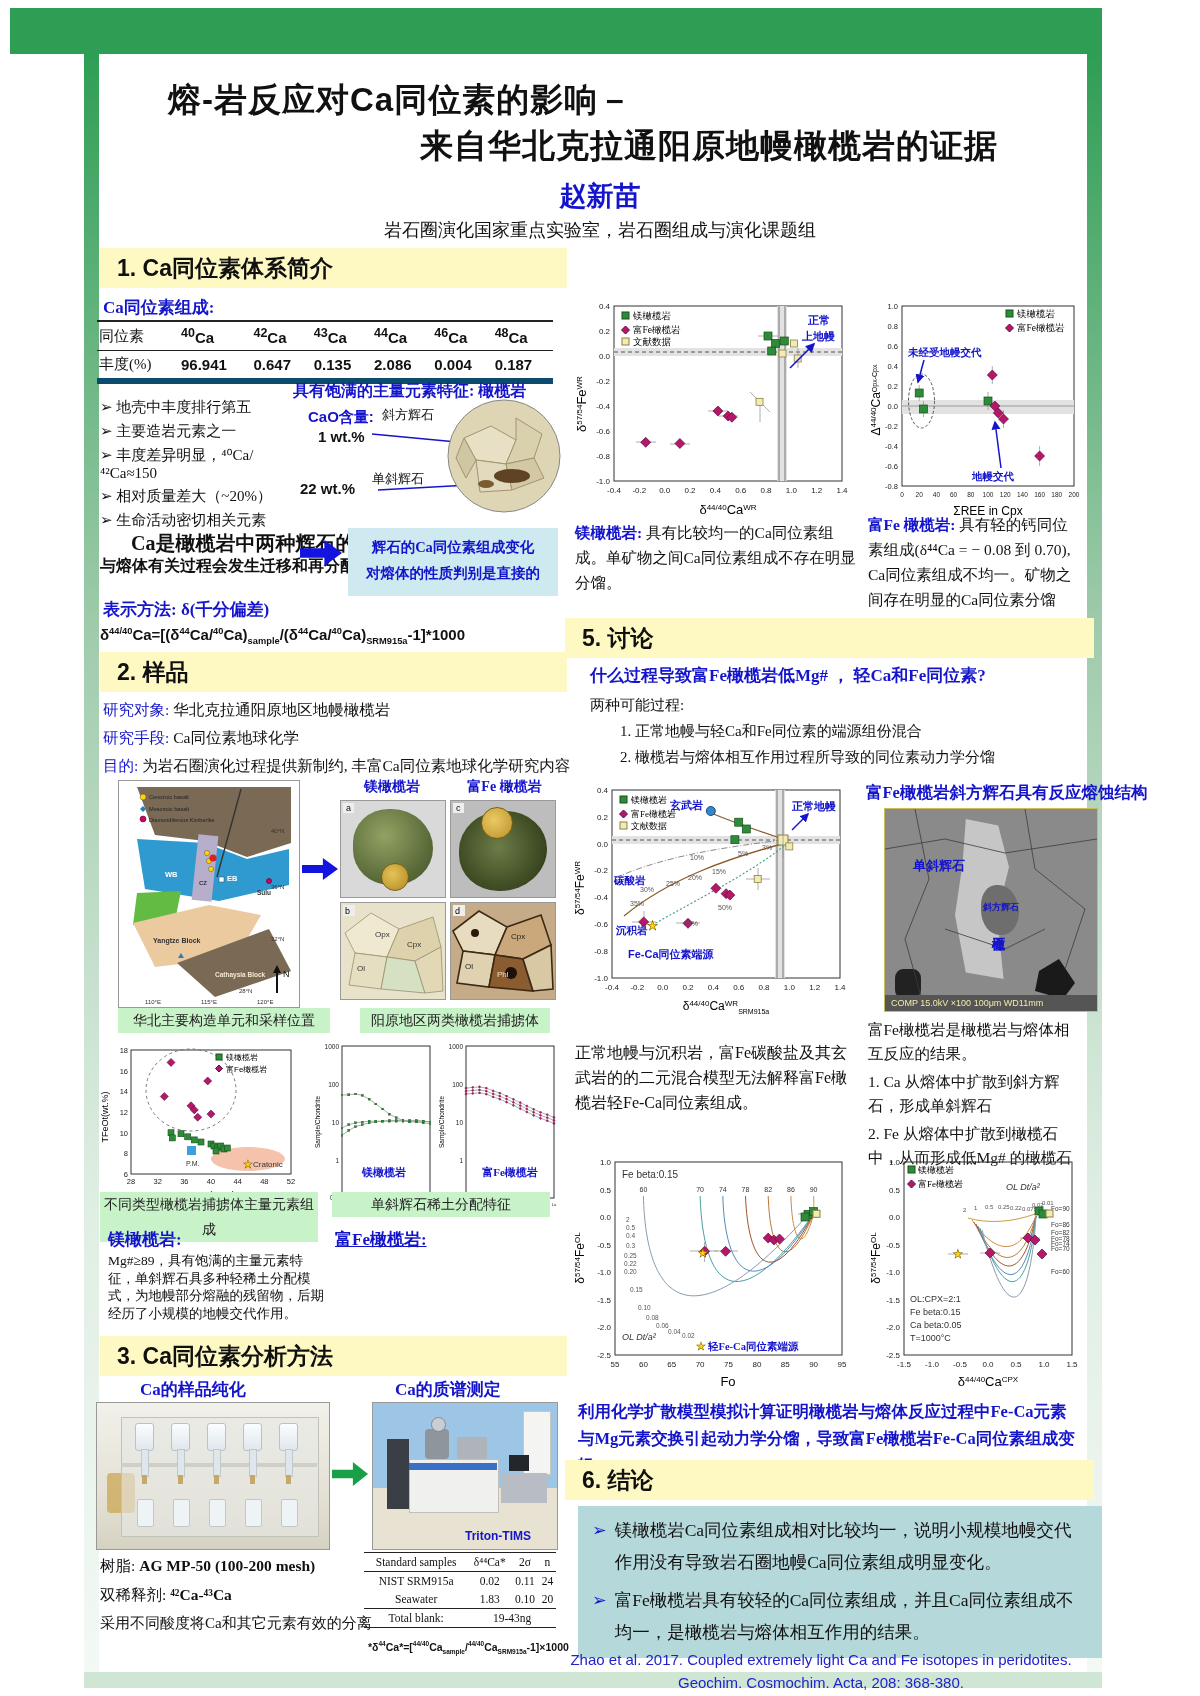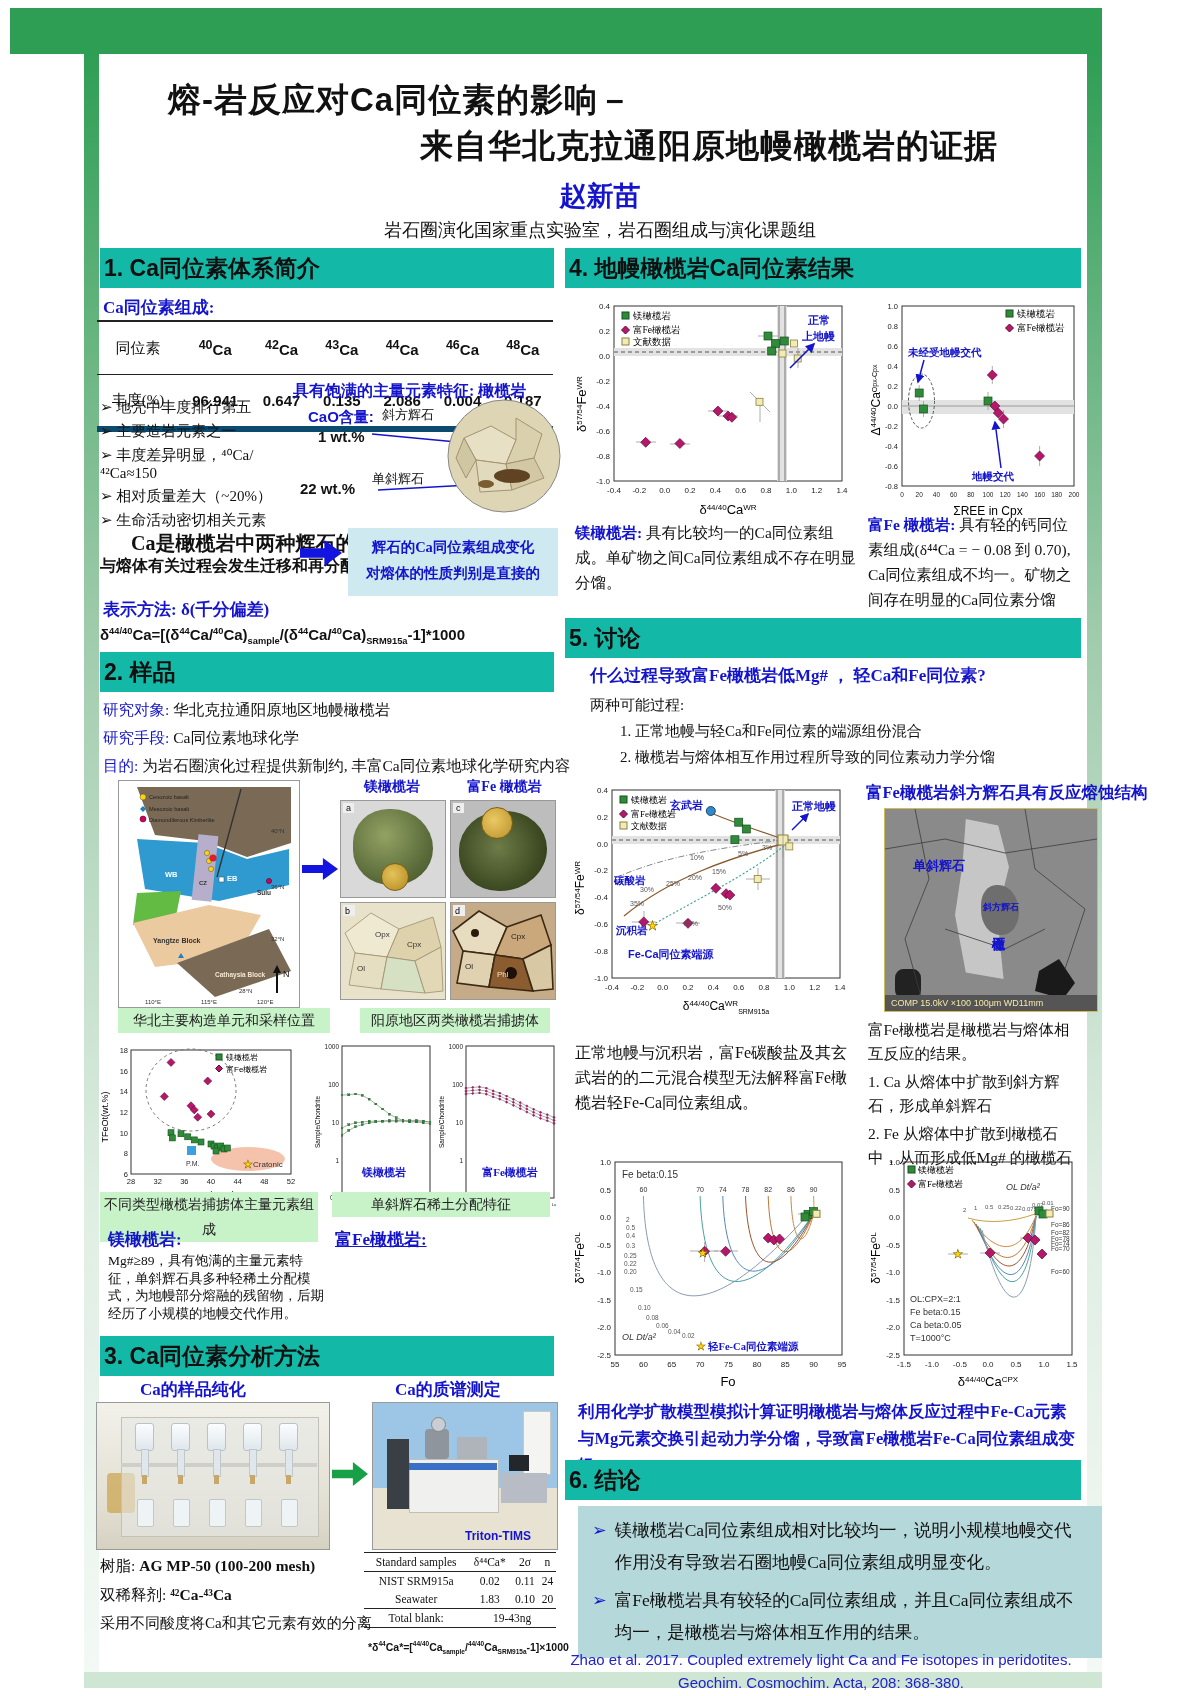--- a/index.html
+++ b/index.html
@@ -9,31 +9,31 @@
   .topbar{left:10px;top:8px;width:1092px;height:46px;background:#2f9e55;}
   .leftbar{left:84px;top:54px;width:15px;height:1634px;
            background:linear-gradient(#2f9e55,#9fcbab 35%,#dfeee3 70%,#f4f9f5);}
   .rightbar{left:1087px;top:54px;width:15px;height:1634px;
            background:linear-gradient(#2f9e55,#9fcbab 35%,#dfeee3 70%,#f4f9f5);}
   .bottombar{left:84px;top:1672px;width:1018px;height:16px;background:#cfe6d4;}
   .title1{font-size:33px;font-weight:bold;letter-spacing:1px;}
   .title2{font-size:33px;font-weight:bold;letter-spacing:1px;}
   .author{font-size:27px;font-weight:bold;color:#1414cc;}
   .affil{font-size:18px;color:#111;}
-  .sec{background:#14b8a6;font-size:23px;font-weight:bold;line-height:40px;padding-left:4px;color:#101010;}
+  .sec{background:#fef9c3;font-size:23px;font-weight:bold;line-height:40px;padding-left:17px;color:#101010;}
   .blue{color:#1414cc;}
   .kai{font-family:"Liberation Serif",serif;}
   .cap{background:#c8f2c8;text-align:center;font-size:14px;line-height:25px;
        font-family:"Liberation Serif",serif;color:#222;}
   .cyanbox{background:#cfe9f0;text-align:center;}
   .tealbox{background:#b5d8da;}
   .sup{vertical-align:super;font-size:62%;}
   .sub{vertical-align:sub;font-size:62%;}
   .isotable{border-collapse:collapse;width:456px;font-size:15px;}
-  .isotable td{text-align:center;padding:16px 2px;font-weight:bold;}
+  .isotable td{text-align:left;padding:4px 2px;font-weight:bold;}
   .isotable tr:first-child{border-top:2px solid #222;border-bottom:1px solid #222;}
   .isotable tr:last-child{border-bottom:6px solid #0c4a6e;}
   .bullet{font-size:15px;font-family:"Liberation Serif",serif;margin:0 0 5px 0;}
   .arrow-blue{background:#1414e0;clip-path:polygon(0 32%,58% 32%,58% 0,100% 50%,58% 100%,58% 68%,0 68%);}
   .arrow-green{background:#18a048;clip-path:polygon(0 32%,58% 32%,58% 0,100% 50%,58% 100%,58% 68%,0 68%);}
   .stable{border-collapse:collapse;font-size:11.5px;font-family:"Liberation Serif",serif;width:192px;}
   .stable td{text-align:center;padding:3px 1px;}
   .stable tr.h{border-top:1.6px solid #222;border-bottom:1px solid #222;}
   .stable tr.b{border-top:1px solid #222;border-bottom:1.6px solid #222;}
   svg text{font-family:"Liberation Sans",sans-serif;}
@@ -452,21 +452,20 @@
           <td>20</td>
     </tr>
     <tr class="b">
       <td>Total blank:</td>
           <td colspan="3">19-43ng</td>
     </tr>
   </tbody>
     </table>
   <div class="abs" style="left:368px;top:1640px;font-size:10.5px;font-weight:bold;"><span>*δ</span><span class="sup">44</span><span>Ca*=[</span><span class="sup">44/40</span><span>Ca</span><span class="sub">sample</span><span>/</span><span class="sup">44/40</span><span>Ca</span><span class="sub">SRM915a</span><span>-1]×1000</span></div>
 
-  <div class="abs sec" style="left:565px;top:248px;width:512px;">4. 地幔橄榄岩Ca同位素结果</div>
 
   <svg class="abs" width="288" height="252" style="left:572px;top:296px;">
     <rect x="42" y="10" width="228" height="175" fill="none" stroke="#333"></rect>
     <rect x="42" y="52" width="228" height="8" fill="#e2e2e2"></rect>
     <line x1="42" y1="56" x2="270" y2="56" stroke="#333" stroke-dasharray="4,3" stroke-width="0.8"></line>
     <rect x="205" y="10" width="10" height="175" fill="#e2e2e2"></rect>
     <line x1="207" y1="10" x2="207" y2="185" stroke="#777" stroke-width="1"></line>
     <line x1="213" y1="10" x2="213" y2="185" stroke="#777" stroke-width="1"></line>
     <g stroke="#999" stroke-width="0.8">
       <line x1="186" y1="40" x2="206" y2="40"></line>

